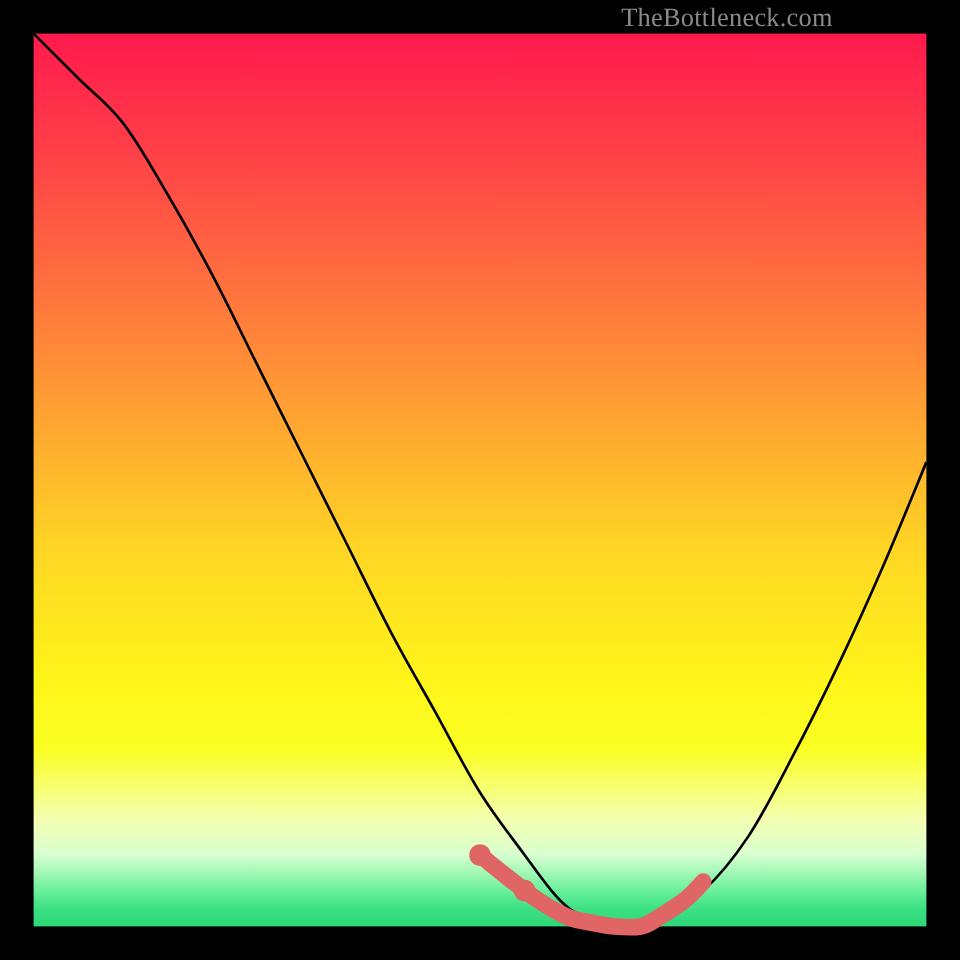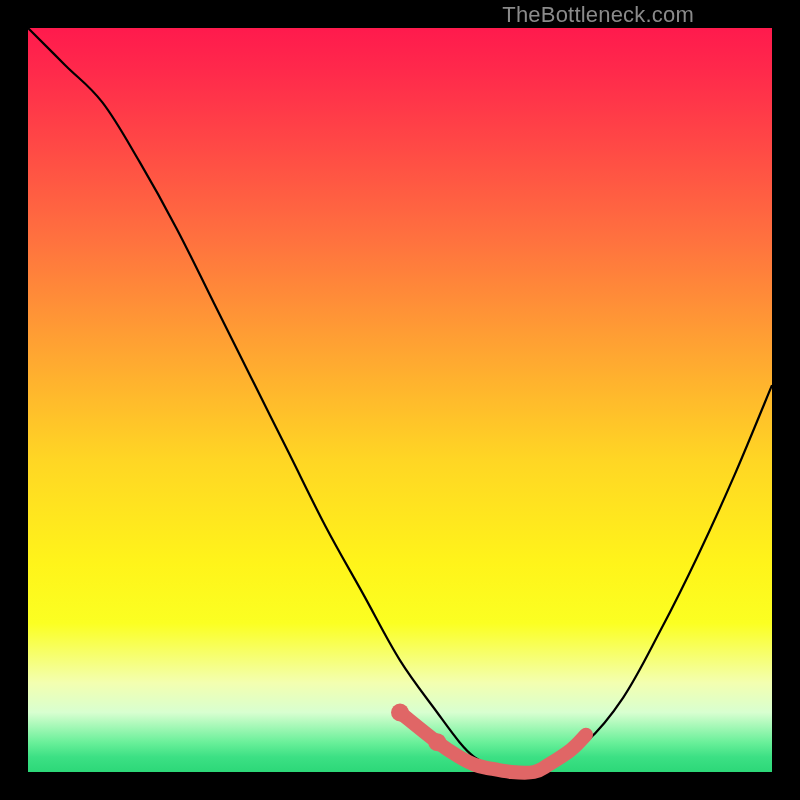--- a/index.html
+++ b/index.html
@@ -11,20 +11,21 @@
     overflow: hidden;
     font-family: Arial, Helvetica, sans-serif;
   }
   .frame {
     position: absolute;
     left: 0;
     top: 0;
     width: 704px;
     height: 800px;
     background: #000000;
+    font-family: Liberation Serif, serif;
   }
   .plot-area {
     position: absolute;
     left: 28px;
     top: 28px;
     width: 744px;
     height: 744px;
     
     background: linear-gradient(to bottom,
       #ff1a4d 0%,

